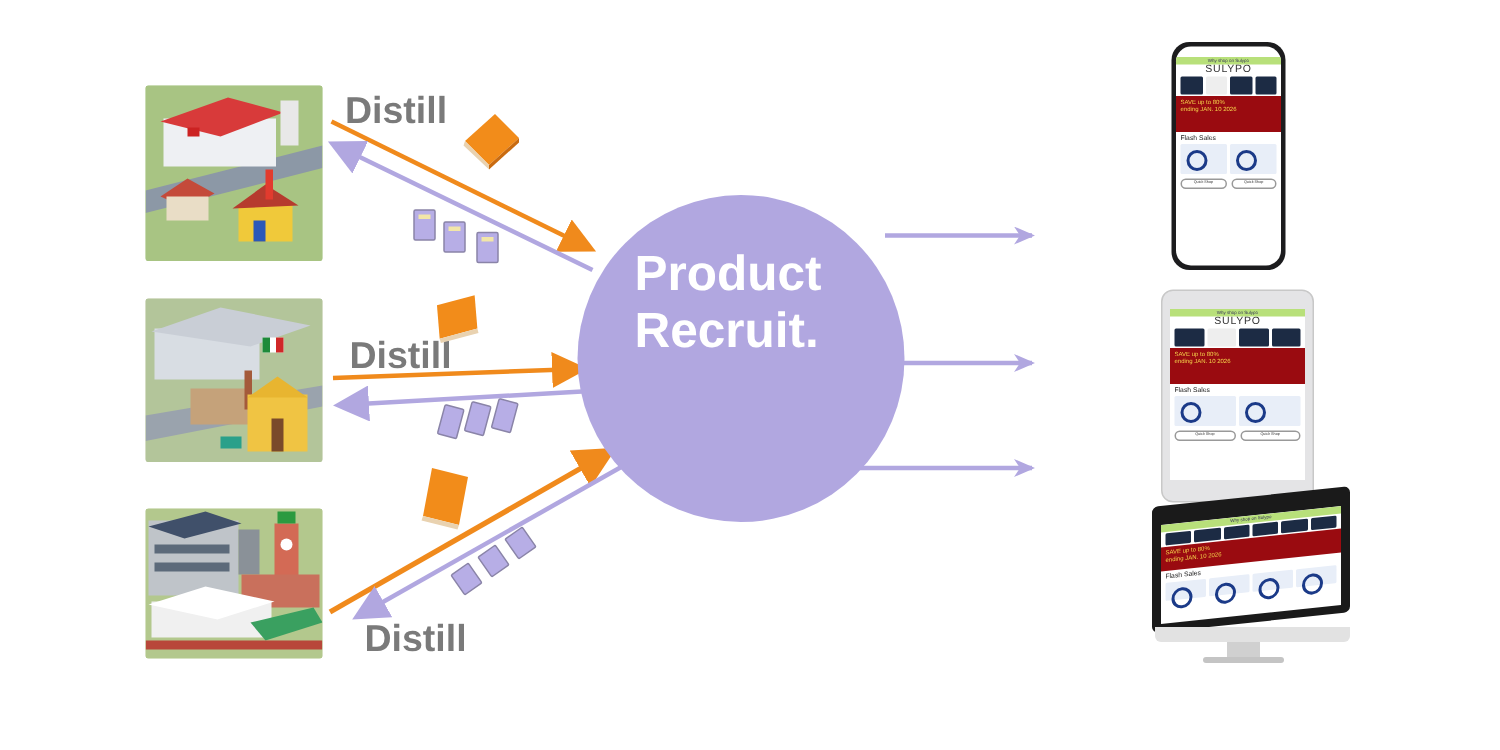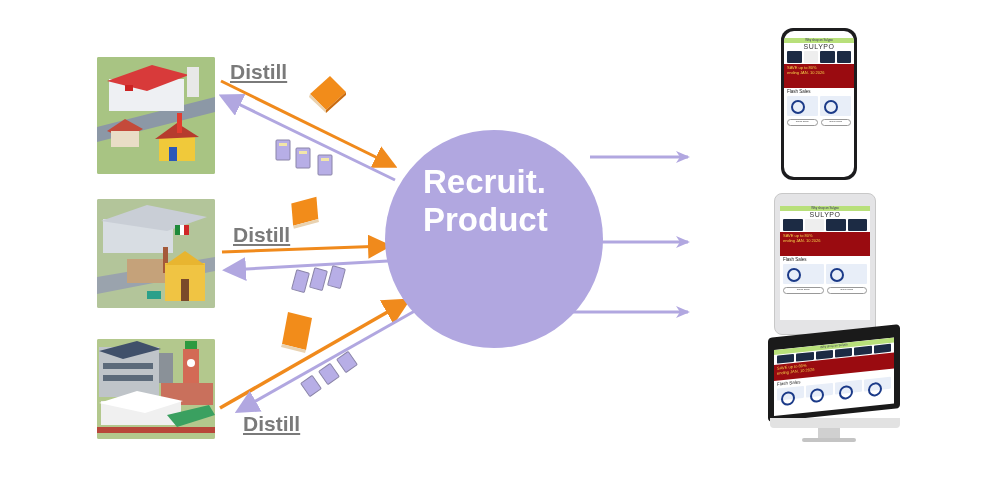--- a/index.html
+++ b/index.html
@@ -1,19 +1,19 @@
 <!DOCTYPE html>
 <html><head>
 <meta charset="utf-8">
 <style>
   html,body{margin:0;padding:0;background:#ffffff;}
   body{width:1000px;height:500px;position:relative;overflow:hidden;font-family:"Liberation Sans",sans-serif;}
   .abs{position:absolute;}
   .factory{position:absolute;width:118px;border-radius:2px;overflow:hidden;}
-  .distill{position:absolute;font-weight:bold;font-size:21px;color:#7a7a7a;text-decoration:underline;}
+  .distill{position:absolute;font-weight:bold;font-size:25px;color:#7a7a7a;}
   .hub{position:absolute;left:385px;top:130px;width:218px;height:218px;border-radius:50%;background:#b1a7e0;}
   .hub-text{position:absolute;left:423px;top:163px;color:#ffffff;font-weight:bold;font-size:33px;line-height:38px;}
   svg.lines{position:absolute;left:0;top:0;}
   .device{position:absolute;}
   .scr{position:absolute;background:#fff;overflow:hidden;font-size:4px;color:#333;}
   .topbar{background:#b8e07a;height:5px;font-size:3px;text-align:center;color:#335;}
   .brand{font-size:7px;color:#333;text-align:center;letter-spacing:.5px;}
   .banner{background:#9a0b10;color:#f4d24a;font-size:4px;padding:1px 3px;}
   .flash{font-size:4.5px;color:#222;padding:1px 3px;}
   .thumbs{display:flex;gap:2px;padding:1px 3px;}
@@ -145,22 +145,22 @@
 <svg class="abs" style="left:298px;top:350px;" width="70" height="50" viewBox="0 0 70 50">
   <g fill="#b7aee6" stroke="#8a84a8" stroke-width="1">
       <rect x="6" y="28" width="14" height="16" rx="1" transform="rotate(-35 13 36)"></rect>
       <rect x="24" y="16" width="14" height="16" rx="1" transform="rotate(-35 31 24)"></rect>
       <rect x="42" y="4" width="14" height="16" rx="1" transform="rotate(-35 49 12)"></rect>
     </g>
 </svg>
 
 <div class="hub"></div>
 <div class="hub-text">
+  <div>Product</div>
   <div>Recruit.</div>
-  <div>Product</div>
 </div>
 
 <div class="device" style="left:781px;top:28px;width:76px;height:152px;background:#1c1c1e;border-radius:12px;">
   <div class="scr" style="left:3px;top:3px;width:70px;height:146px;border-radius:10px;">
     <div style="height:7px;"></div>
     <div class="topbar">Why shop on Sulypo</div>
     <div class="brand">SULYPO</div>
     <div class="thumbs">
         <div class="thumb"></div>
         <div class="thumb" style="background:#eee"></div>

